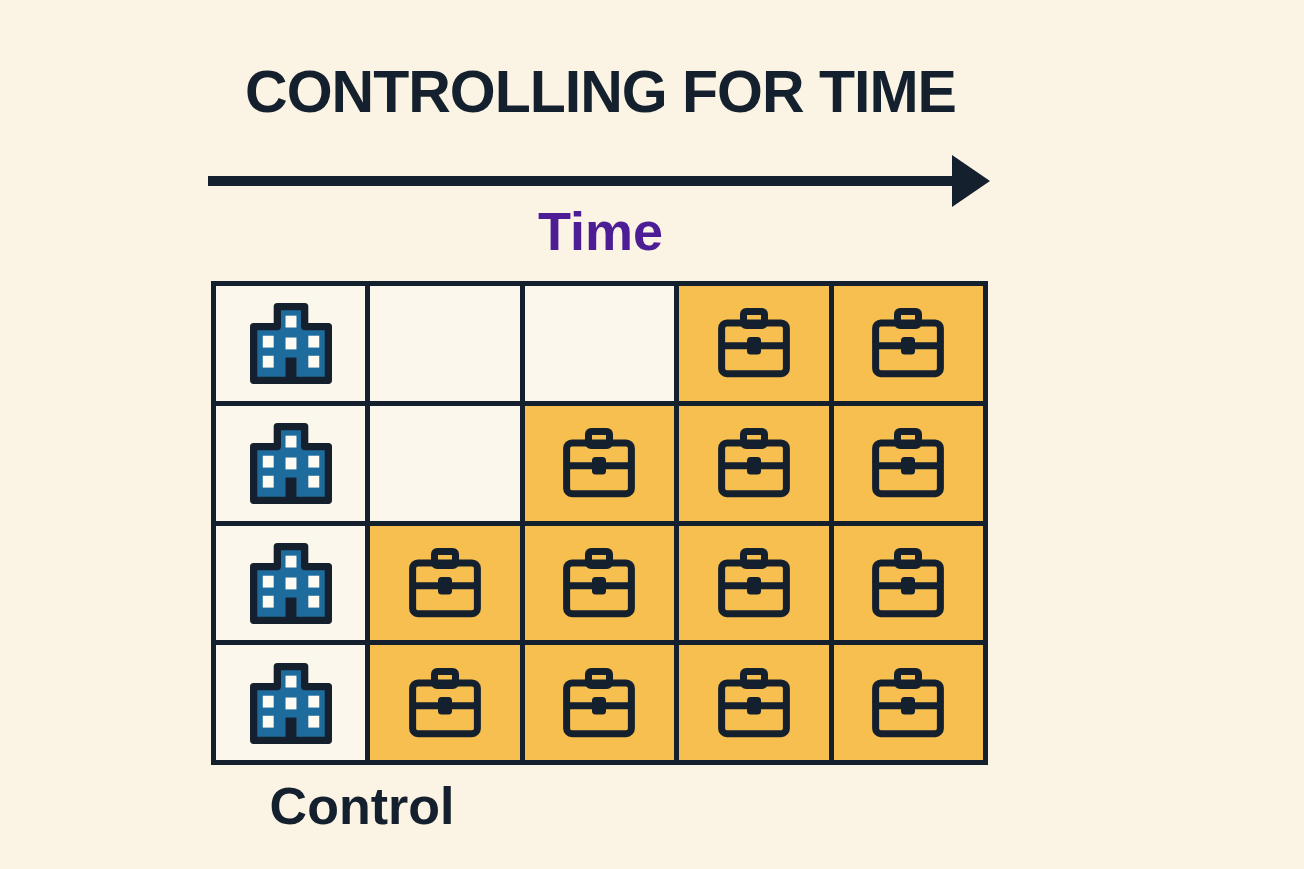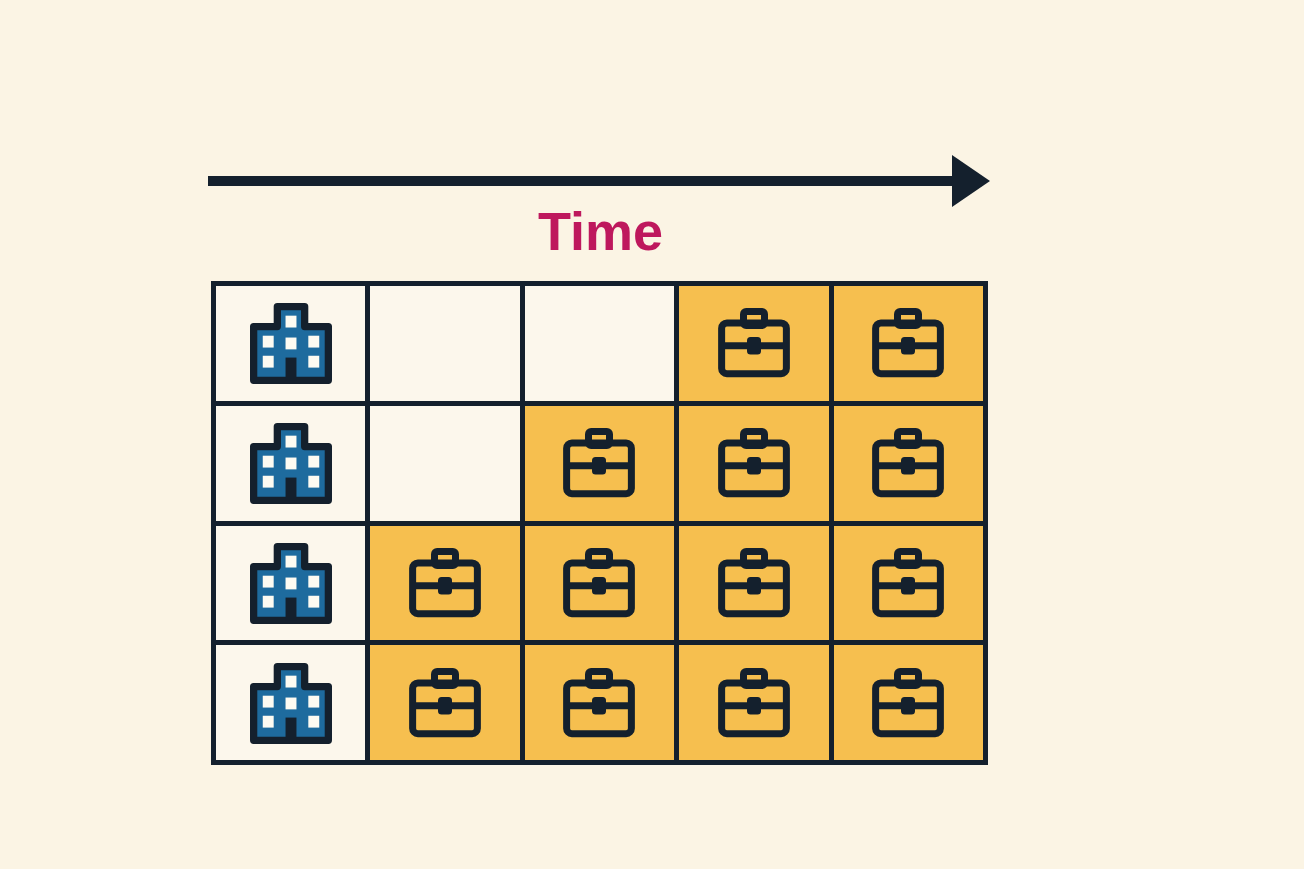--- a/index.html
+++ b/index.html
@@ -36,21 +36,21 @@
   }
   .time-label {
     position: absolute;
     left: 211px;
     top: 202px;
     width: 779px;
     text-align: center;
     font-size: 54px;
     font-weight: bold;
     line-height: 1.1;
-    color: #be185d;
+    color: #4c1d95;
   }
   .grid {
     position: absolute;
     left: 211px;
     top: 281px;
     width: 777px;
     height: 484px;
     box-sizing: border-box;
     background: #14202d;
     padding: 5px;
@@ -78,20 +78,21 @@
   }
   .footer-control { left: 202px; }
   .footer-intervention { left: 652px; }
   svg { display: block; }
 </style>
 </head>
 <body>
 
 <div class="canvas">
 
+  <h1 class="title">CONTROLLING FOR TIME</h1>
 
   <svg class="arrow-svg" width="782" height="58" viewBox="0 0 782 58" aria-hidden="true">
     <line x1="0" y1="29" x2="748" y2="29" stroke="#14202d" stroke-width="10"></line>
     <polygon points="744,3 744,55 782,29" fill="#14202d"></polygon>
   </svg>
 
   <div class="time-label">Time</div>
 
   <div class="grid">
       <div class="cell bg-cream">
@@ -244,15 +245,16 @@
       <div class="cell bg-yellow">
   <svg width="84" height="76" viewBox="0 0 96 86" aria-hidden="true">
     <rect x="36" y="7" width="24" height="16" rx="3" fill="none" stroke="#14202d" stroke-width="8"></rect>
     <rect x="11" y="20" width="74" height="58" rx="6" fill="none" stroke="#14202d" stroke-width="8"></rect>
     <line x1="11" y1="46" x2="85" y2="46" stroke="#14202d" stroke-width="8"></line>
     <rect x="40" y="36" width="16" height="20" rx="4" fill="#14202d"></rect>
   </svg>
 </div>
     </div>
 
+  <div class="footer-label footer-control">Control</div>
 
 
 </div>
 
 </body></html>

